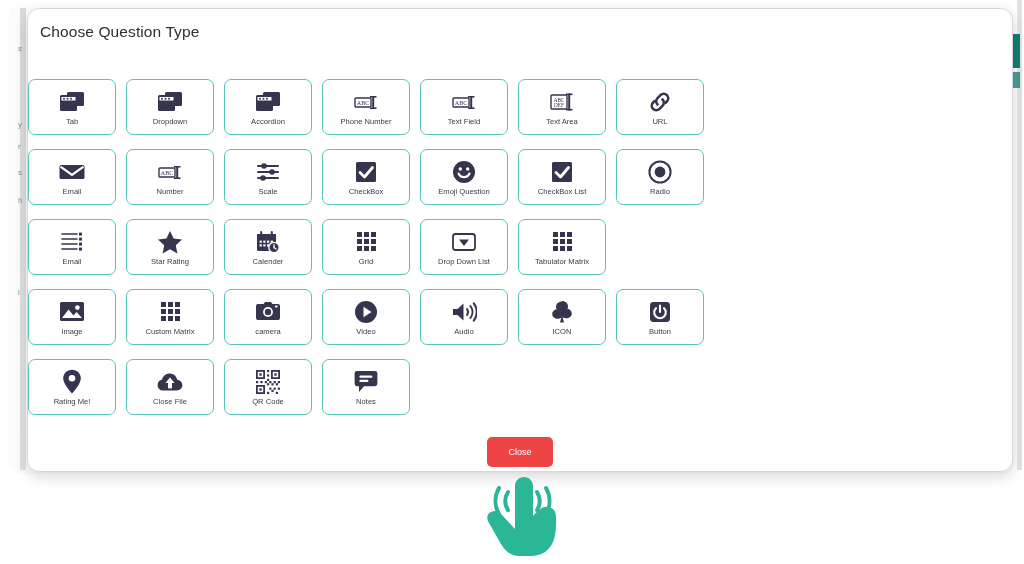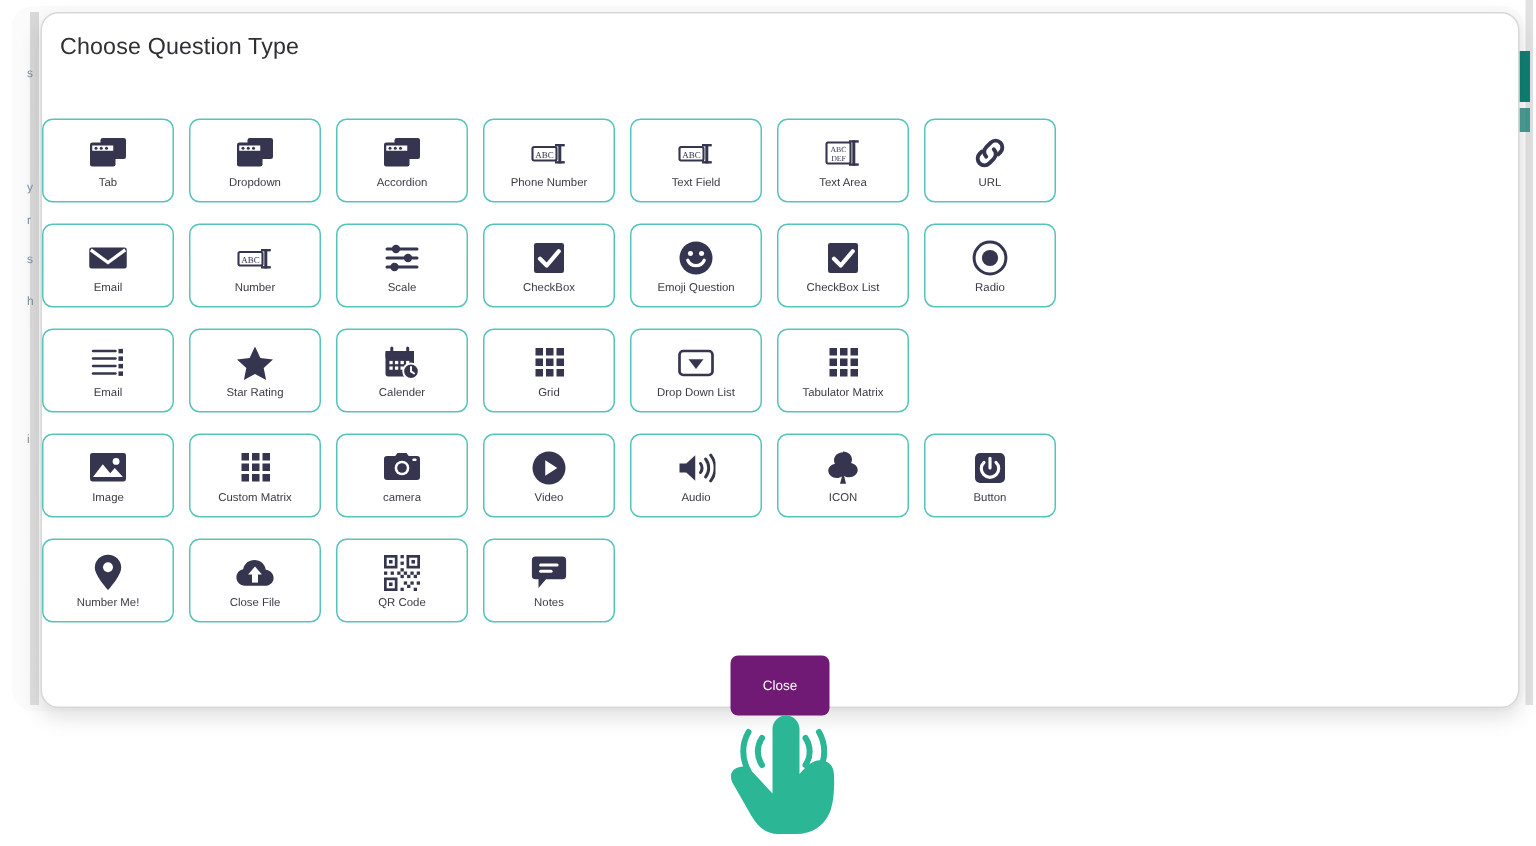--- a/index.html
+++ b/index.html
@@ -80,22 +80,22 @@
   }
 
   svg{display:block;}
 
   
   .sqgrid{display:grid;grid-template-columns:repeat(3,5px);grid-template-rows:repeat(3,5px);gap:2px;}
   .sqgrid i{background:#35354f;display:block;width:5px;height:5px;}
 
   
   .close-btn{
-    position:absolute;left:487px;top:437px;width:66px;height:40px;
-    background:#701a75;border-radius:5px;border:none;
+    position:absolute;left:487px;top:437px;width:66px;height:30px;
+    background:#ef4444;border-radius:5px;border:none;
     color:#ffffff;font-size:9px;font-family:"Liberation Sans",sans-serif;
     display:flex;align-items:center;justify-content:center;
     cursor:pointer;z-index:5;
   }
 
   
   .hand{
     position:absolute;left:470px;top:440px;width:105px;height:120px;z-index:6;
     pointer-events:none;
   }
@@ -456,21 +456,21 @@
           </div>
         </div>
         <div class="row">
           <div class="tile">
             <div class="ico">
               <svg width="20" height="25" viewBox="0 0 20 25">
         <path d="M10 .8 C5 .8 1.2 4.6 1.2 9.4 C1.2 15 10 24.4 10 24.4 S18.8 15 18.8 9.4 C18.8 4.6 15 .8 10 .8z" fill="#35354f"></path>
         <circle cx="10" cy="9.2" r="3.3" fill="#fff"></circle>
       </svg>
             </div>
-            <div class="lbl">Number Me!</div>
+            <div class="lbl">Rating Me!</div>
           </div>
           <div class="tile">
             <div class="ico">
               <svg width="26" height="20" viewBox="0 0 26 20">
         <path d="M6.4 18.5 C3 18.5 .6 16 .6 12.9 C.6 10.2 2.5 8 5.1 7.5 C5.7 4 8.8 1.4 12.6 1.4 c3.9 0 7.1 2.8 7.6 6.4 c3 .3 5.2 2.7 5.2 5.5 c0 3-2.5 5.2-5.7 5.2 z" fill="#35354f"></path>
         <path d="M13 5.6 L17.6 11 H8.4 z" fill="#fff"></path>
         <rect x="11" y="10.4" width="4" height="6" fill="#fff"></rect>
       </svg>
             </div>
             <div class="lbl">Close File</div>

